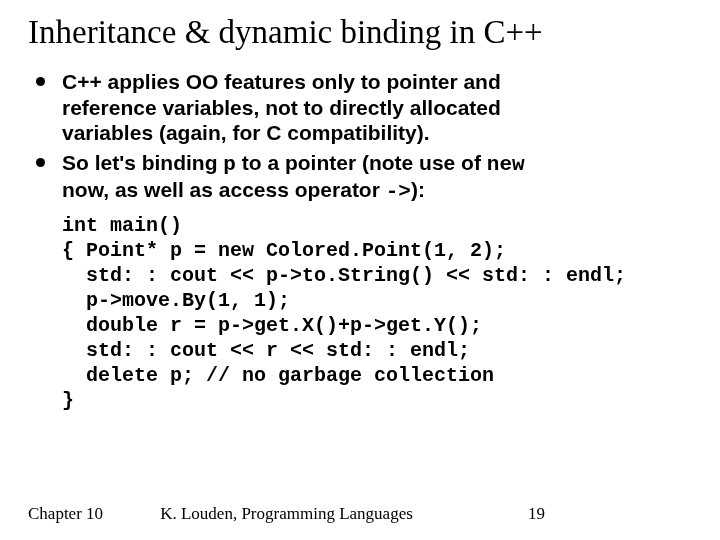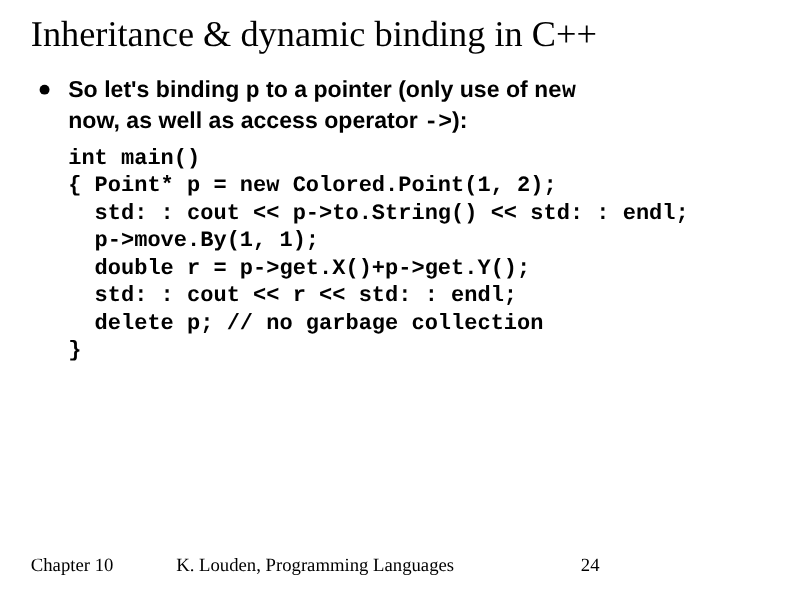--- a/index.html
+++ b/index.html
@@ -72,33 +72,36 @@
 </style>
 </head>
 <body>
 
 <div class="slide">
 
   <h1 class="title">Inheritance &amp; dynamic binding in C++</h1>
 
   <ul class="bullets">
     <li>
-      <span>So let's binding </span><span class="mono">p</span><span> to a pointer (only use of </span><span class="mono">new</span><span> now, as well as access operator </span><span class="mono">-&gt;</span><span>):</span>
+      <span>C++ applies OO features only to pointer and reference variables, not to directly allocated variables (again, for C compatibility).</span>
+    </li>
+    <li>
+      <span>So let's binding </span><span class="mono">p</span><span> to a pointer (note use of </span><span class="mono">new</span><span> now, as well as access operator </span><span class="mono">-&gt;</span><span>):</span>
     </li>
   </ul>
 
   <pre class="code">int main()
 { Point* p = new Colored.Point(1, 2);
   std: : cout &lt;&lt; p-&gt;to.String() &lt;&lt; std: : endl;
   p-&gt;move.By(1, 1);
   double r = p-&gt;get.X()+p-&gt;get.Y();
   std: : cout &lt;&lt; r &lt;&lt; std: : endl;
   delete p; // no garbage collection
 }</pre>
 
 
   <div class="footer">
     <span>Chapter 10</span>
     <span class="center">K. Louden, Programming Languages</span>
-    <span class="right">24</span>
+    <span class="right">19</span>
   </div>
 
 </div>
 
 </body></html>

